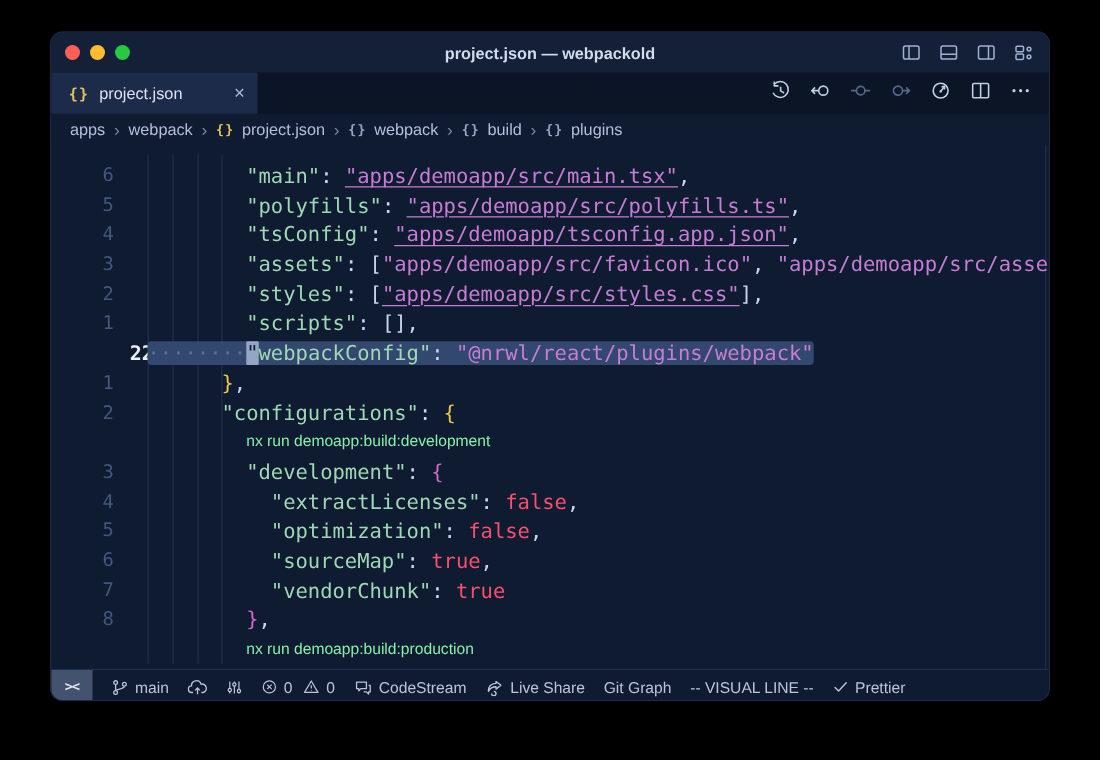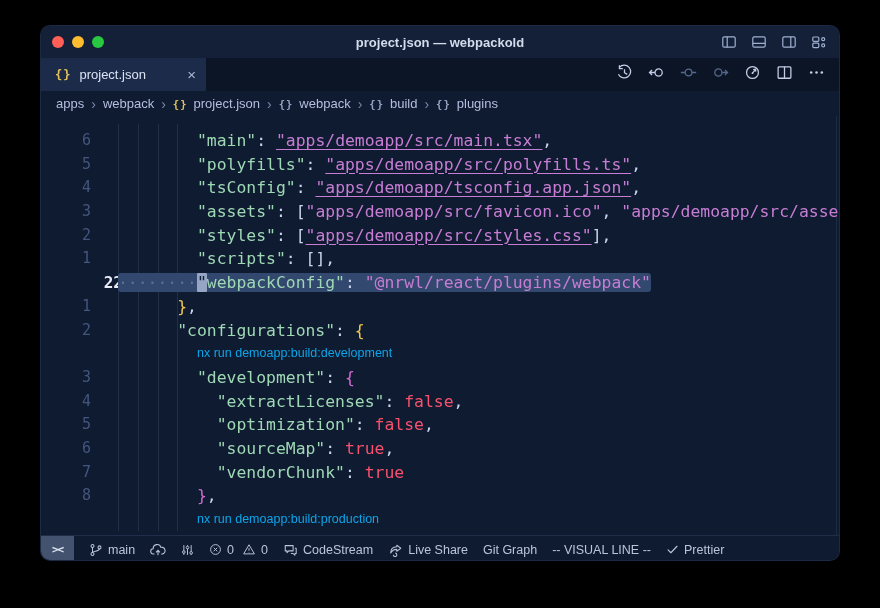--- a/index.html
+++ b/index.html
@@ -34,21 +34,21 @@
   
   .editor{position:relative;height:419px;overflow:hidden;font-family:"DejaVu Sans Mono",monospace;
     font-size:16.4px;line-height:23.7px;white-space:pre;}
   .guide{position:absolute;top:8px;bottom:4px;width:1px;background:rgba(140,162,205,.14);}
   .edge{position:absolute;top:0;bottom:0;left:795px;width:1px;background:rgba(140,162,205,.12);}
   .lines{position:absolute;left:0;top:13px;right:0;}
   .line{position:relative;height:23.7px;}
   .num{position:absolute;left:12px;width:38px;text-align:right;color:#44567e;font-size:15px;}
   .num.active{left:22px;text-align:right;width:60px;color:#e9eef8;font-weight:700;font-size:16px;}
   .code{position:absolute;left:77px;}
-  .lens{position:absolute;left:156px;color:#0ea5e9;font-family:"Liberation Sans",sans-serif;font-size:12.5px;}
+  .lens{position:absolute;left:156px;color:#86efac;font-family:"Liberation Sans",sans-serif;font-size:12.5px;}
   .k{color:var(--key_green,#9fd8b5);}
   .s{color:var(--string_purple,#c77dd4);}
   .s.u{text-decoration:underline;text-underline-offset:3px;text-decoration-thickness:1px;}
   .p{color:#c9d4ee;}
   .gold{color:var(--bracket_gold,#f0c64f);}
   .purple{color:var(--bracket_purple,#d06ad0);}
   .blue{color:#6a9ef5;}
   .b{color:var(--bool_red,#f8516e);}
   .ws{color:#5f7193;}
   .cur{background:#97a5c4;color:#10203c;border-radius:1px;}

